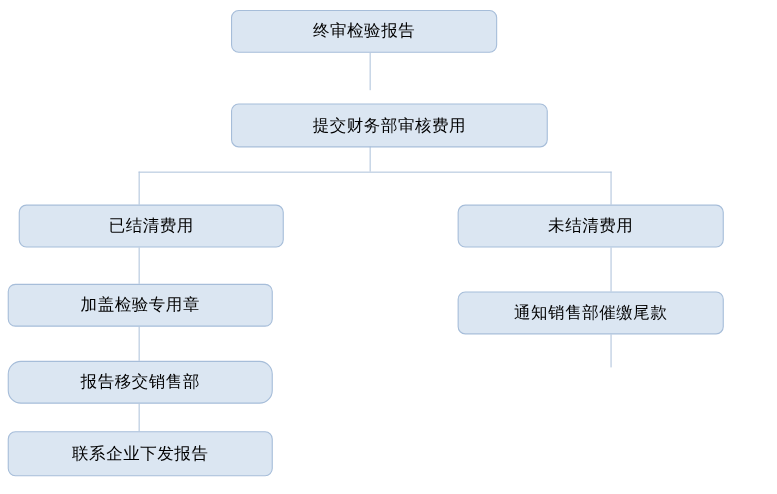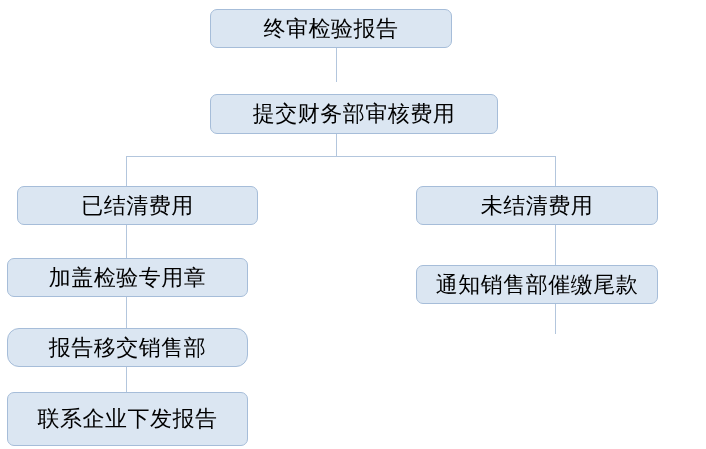--- a/index.html
+++ b/index.html
@@ -24,21 +24,21 @@
   }
   .node {
     position: absolute;
     box-sizing: border-box;
     background: var(--node-fill);
     border: 1px solid var(--node-border);
     border-radius: 7px;
     display: flex;
     align-items: center;
     justify-content: center;
-    font-size: 22px;
+    font-size: 15px;
     color: var(--text);
     white-space: nowrap;
     letter-spacing: 0.5px;
   }
   .vline {
     position: absolute;
     width: 1px;
     background: var(--connector);
   }
   .hline {
@@ -66,20 +66,20 @@
   <div class="node" style="left:210px; top:9px;   width:242px; height:39px;">终审检验报告</div>
 
   <div class="node" style="left:210px; top:94px;  width:288px; height:40px;font-family:Liberation Mono, monospace;">提交财务部审核费用</div>
 
   <div class="node" style="left:7px;   top:186px; width:241px; height:39px;margin-left:10px;">已结清费用</div>
 
   <div class="node" style="left:7px;   top:258px; width:241px; height:39px;">加盖检验专用章</div>
 
   <div class="node" style="left:7px;   top:328px; width:241px; height:39px;border-radius:12px;">报告移交销售部</div>
 
-  <div class="node" style="left:7px;   top:392px; width:241px; height:54px;font-family:Liberation Serif, serif;">联系企业下发报告</div>
+  <div class="node" style="left:7px;   top:392px; width:241px; height:41px;font-family:Liberation Serif, serif;">联系企业下发报告</div>
 
   <div class="node" style="left:416px; top:186px; width:242px; height:39px;">未结清费用</div>
 
   <div class="node" style="left:416px; top:265px; width:242px; height:39px;">通知销售部催缴尾款</div>
 
 
 </div>
 
 </body></html>

